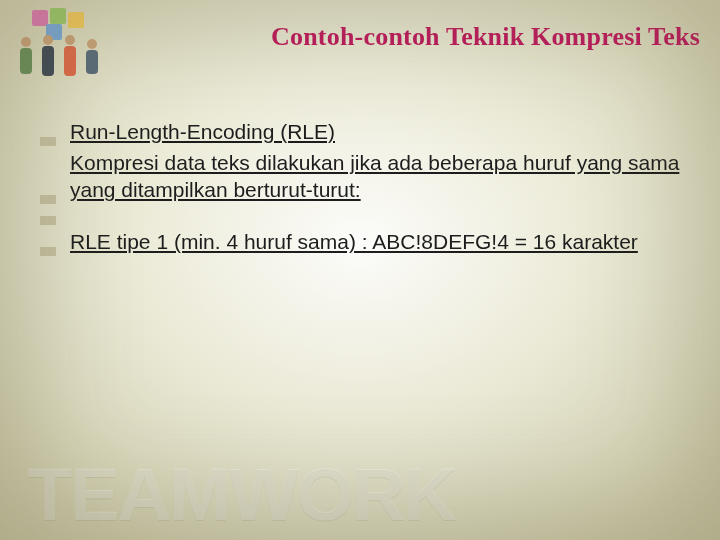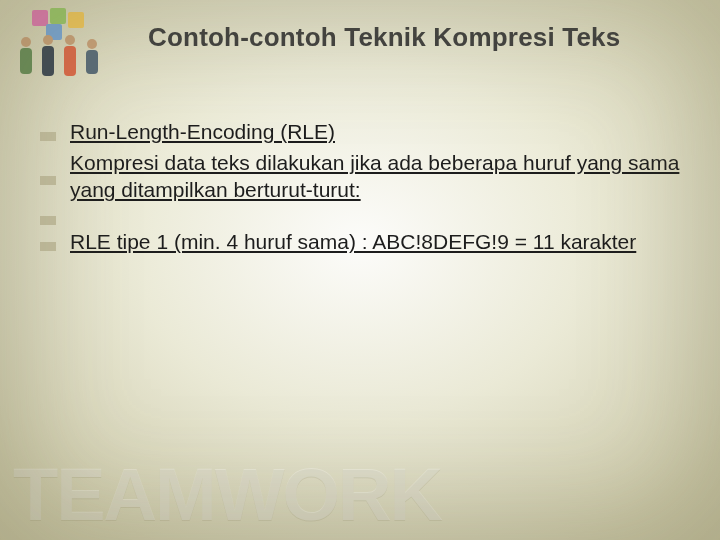--- a/index.html
+++ b/index.html
@@ -27,53 +27,54 @@
     position: absolute;
     top: 6px; left: 8px;
     width: 110px; height: 78px;
   }
   .title {
     position: absolute;
     top: 22px;
     left: 148px;
     right: 20px;
     font-size: 26px;
-    color: #404040;
+    color: #be185d;
     letter-spacing: 0.2px;
-    font-family: Liberation Sans, sans-serif;
+    font-family: Liberation Serif, serif;
+    text-align: right;
   }
   .content {
     position: absolute;
     top: 118px;
     left: 40px;
     right: 30px;
   }
   .item {
     display: flex;
-    align-items: center;
+    align-items: flex-end;
     margin-bottom: 3px;
   }
   .bullet {
     flex: 0 0 16px;
     width: 9px; height: 9px;
     background: #c4bfa0;
     margin-top: 9px;
     margin-right: 14px;
   }
   .text {
     font-size: 21px;
     line-height: 1.32;
     color: #1d1d1d;
     font-family: Verdana, Arial, sans-serif;
     text-decoration: underline;
   }
   .text.underline { text-decoration: underline; }
   .watermark {
     position: absolute;
-    left: 13px;
+    left: 27px;
     bottom: 8px;
     font-family: "Arial Black", Arial, sans-serif;
     font-weight: 900;
     font-size: 74px;
     letter-spacing: -2px;
     color: rgba(255,255,255,0.30);
     text-shadow: 0 1px 0 rgba(120,115,80,0.15);
     user-select: none;
     line-height: 1;
     margin-top: 48px;
@@ -111,19 +112,19 @@
   </div>
   <div class="item">
     <div class="bullet"></div>
     <div class="text">Kompresi data teks dilakukan jika ada beberapa huruf yang sama yang ditampilkan berturut-turut:</div>
   </div>
   <div class="item">
     <div class="bullet"></div>
   </div>
   <div class="item">
     <div class="bullet"></div>
-    <div class="text">RLE tipe 1 (min. 4 huruf sama) :  ABC!8DEFG!9 = 11 karakter</div>
+    <div class="text">RLE tipe 1 (min. 4 huruf sama) :  ABC!8DEFG!4 = 16 karakter</div>
   </div>
 </div>
 
 <div class="watermark">TEAMWORK</div>
 
 <div class="vignette"></div>
 
 </body></html>

